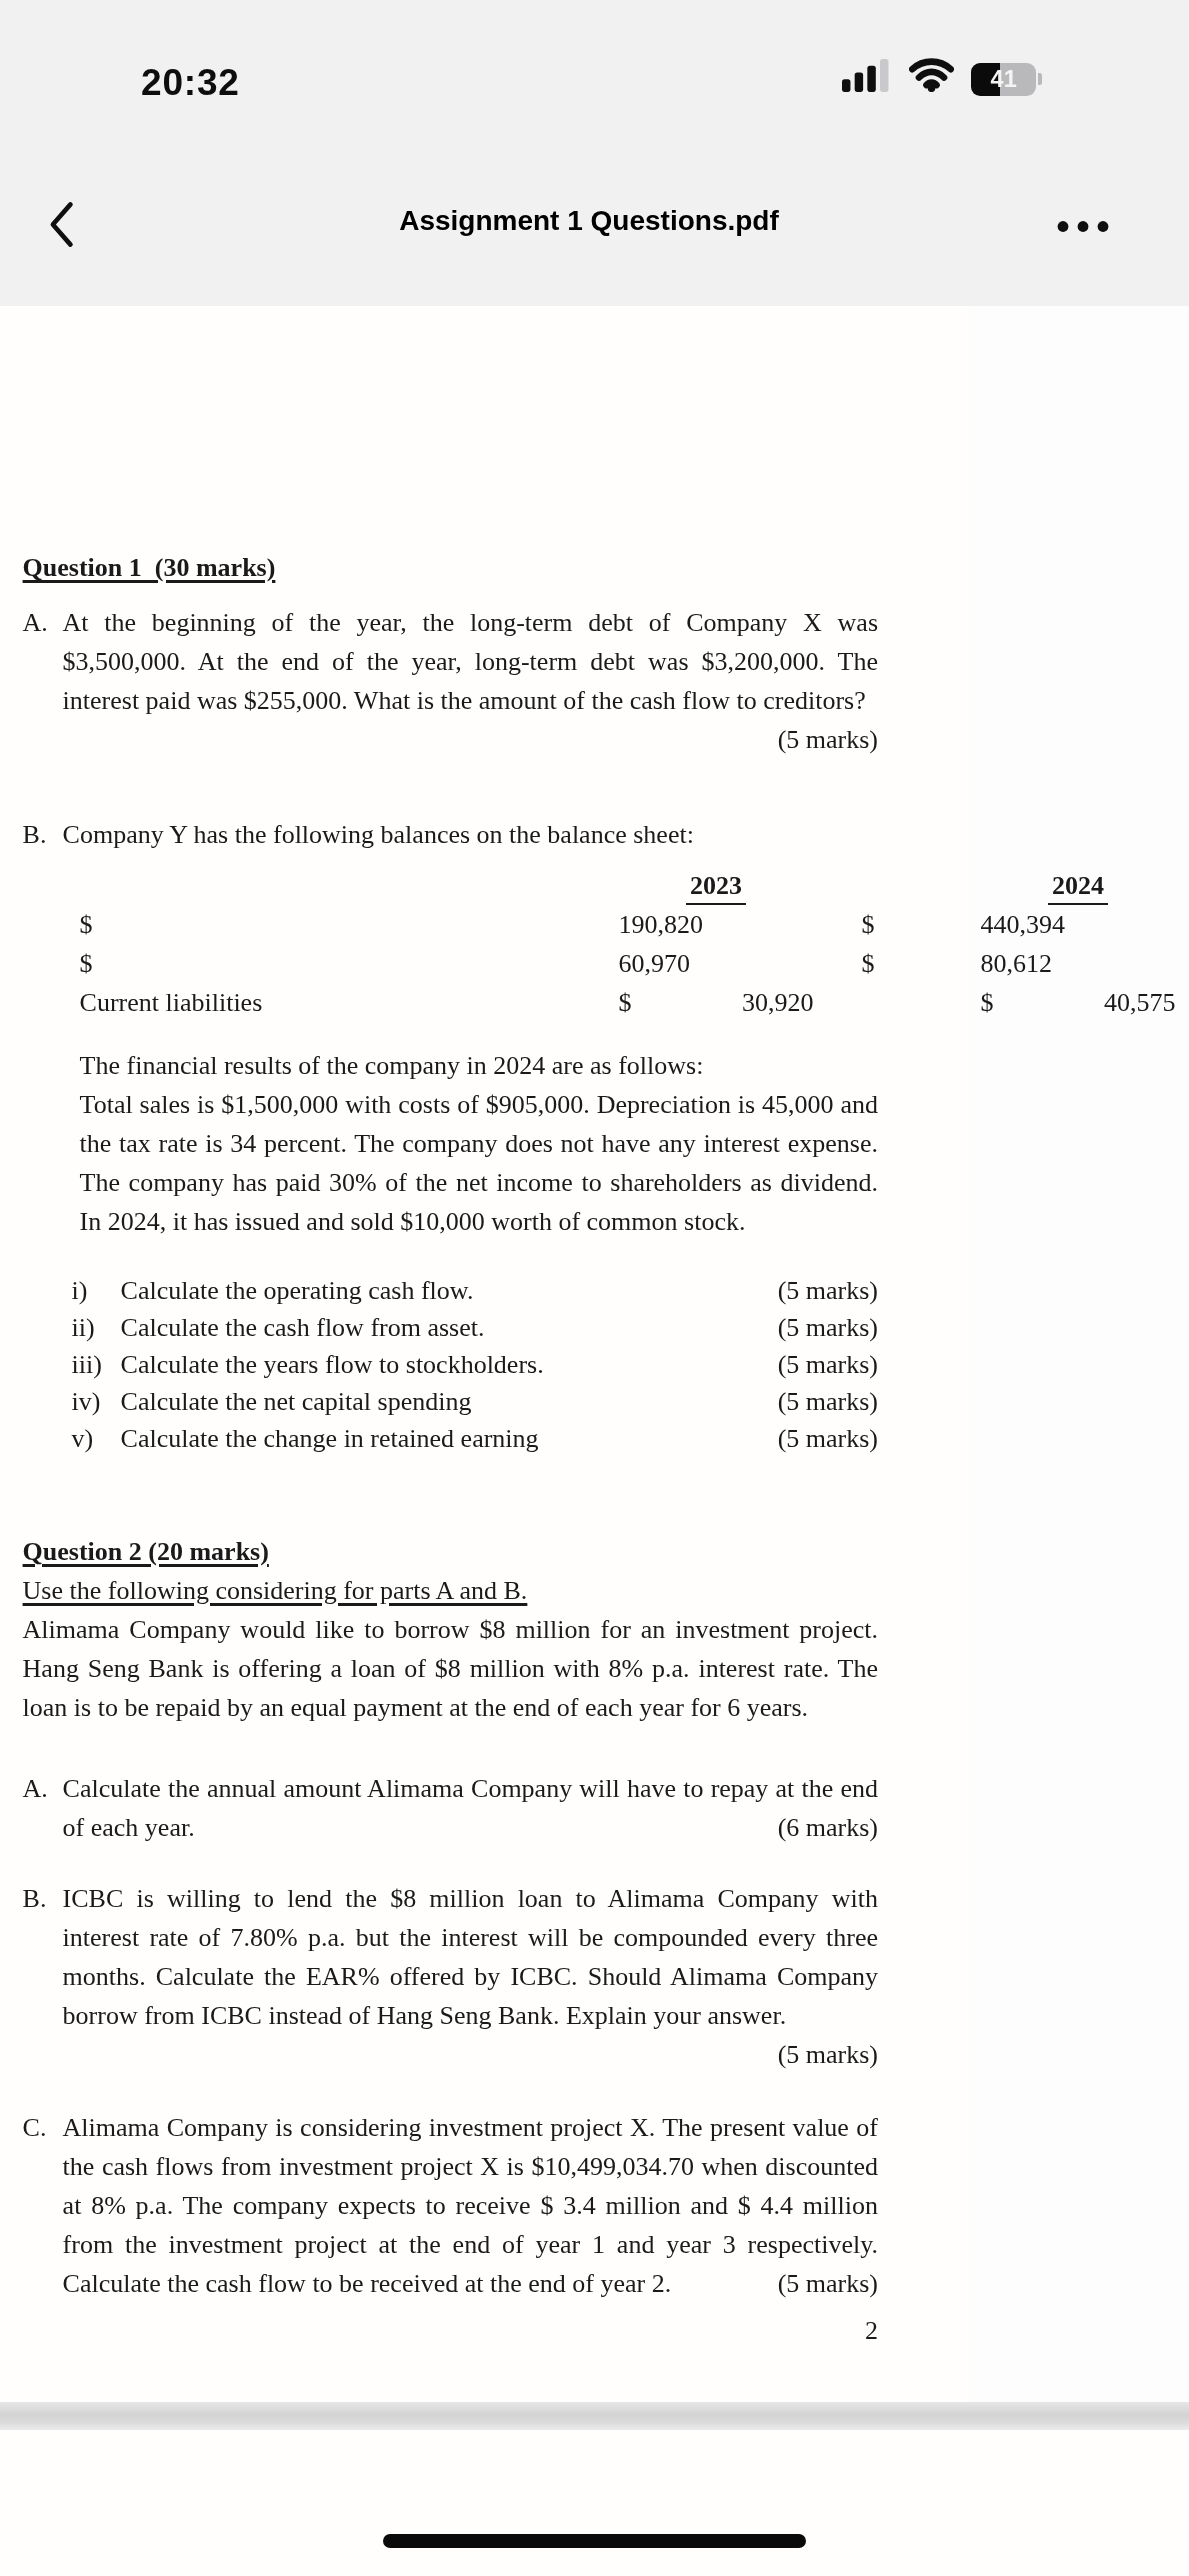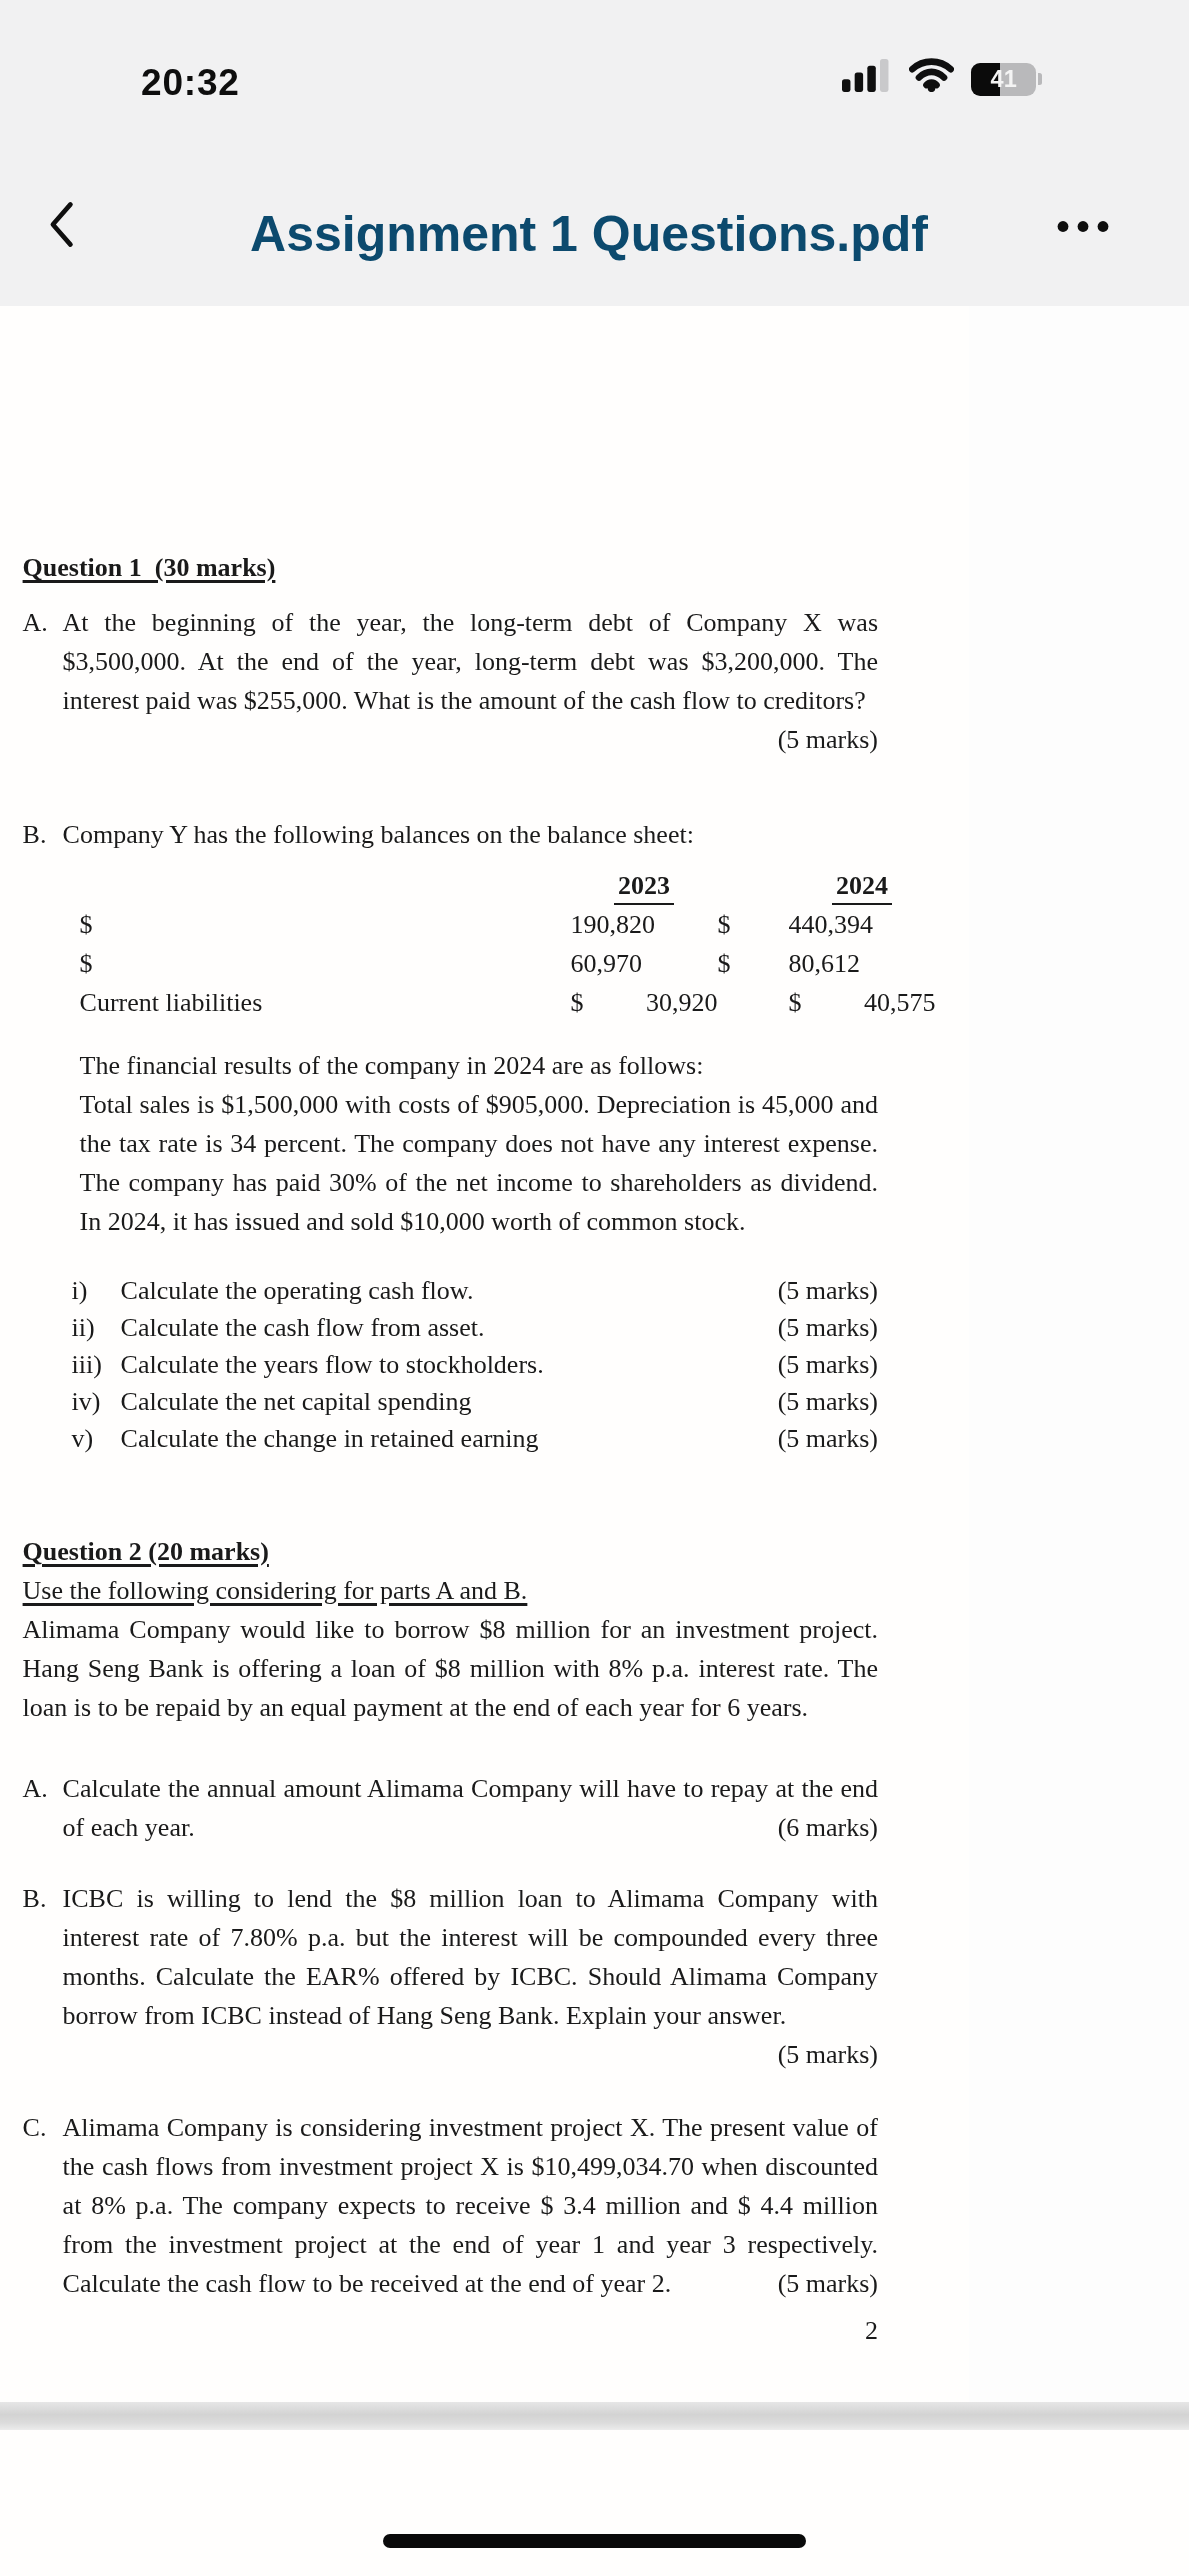--- a/index.html
+++ b/index.html
@@ -23,21 +23,21 @@
   .battery-fill{position:absolute;left:0;top:0;bottom:0;width:45%;background:#0b0b0b;}
   .battery-text{
     position:absolute;inset:0;display:flex;align-items:center;justify-content:center;
     font-family:"Liberation Sans", sans-serif;font-weight:700;font-size:23.5px;color:#f4f4f4;
   }
   .battery-cap{width:4.2px;height:12.6px;background:#b9b9bb;border-radius:0 2.5px 2.5px 0;margin-left:1.7px;}
   
   .nav-back{position:absolute;left:47px;top:200px;width:28.5px;height:49px;cursor:pointer;}
   .nav-title{
     position:absolute;left:0;right:11px;top:205px;text-align:center;
-    font-family:"Liberation Sans", sans-serif;font-weight:700;font-size:50px;color:#0c4a6e;
+    font-family:"Liberation Sans", sans-serif;font-weight:700;font-size:28px;color:#000000;
   }
   .nav-more{position:absolute;left:1053px;top:210px;width:75px;height:37px;cursor:pointer;display:flex;align-items:center;}
   
   .pdf-page{
     position:absolute;top:306px;left:0;width:969px;height:2096px;background:#fffefd;
     box-sizing:border-box;padding:242px 91px 0 22.6px;
     font-size:26px;line-height:39px;
   }
   .h-underline{
     font-weight:700;
@@ -46,21 +46,21 @@
   }
   .q1-heading{margin-bottom:16px;}
   .qitem{display:flex;}
   .qlabel{width:40px;flex-shrink:0;}
   .qbody{flex:1;text-align:justify;}
   .marks{float:right;text-align:right;}
   .itemA{margin-bottom:56px;}
   .itemB{margin-bottom:11.7px;}
   
   .bstable{margin-left:57px;margin-bottom:24px;}
-  .brow{display:grid;grid-template-columns:491px 38px 109px 71px 38px 109px;}
+  .brow{display:grid;grid-template-columns:491px 38px 109px 71px 38px 109px;gap:48px;}
   .bhead-cell{grid-column:2/4;text-align:center;}
   .bhead-cell2{grid-column:5/7;text-align:center;}
   .bhead-ul{display:inline-block;font-weight:700;border-bottom:2.5px solid #1a1a1a;padding:0 4.2px;line-height:34px;}
   .bval{text-align:right;}
   
   .fin-para{margin-left:57px;margin-bottom:31px;}
   .just{text-align:justify;}
   
   .sublist{margin-left:49px;margin-bottom:75px;line-height:37px;}
   .subrow{display:flex;}

